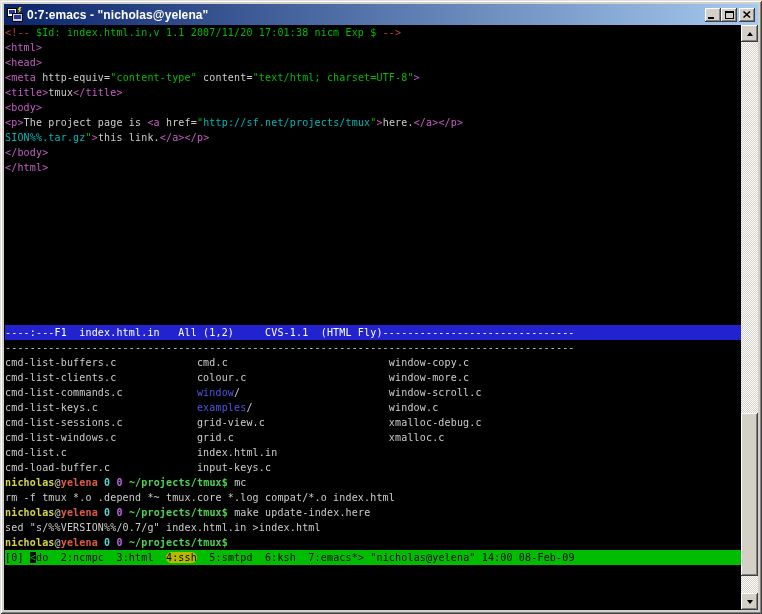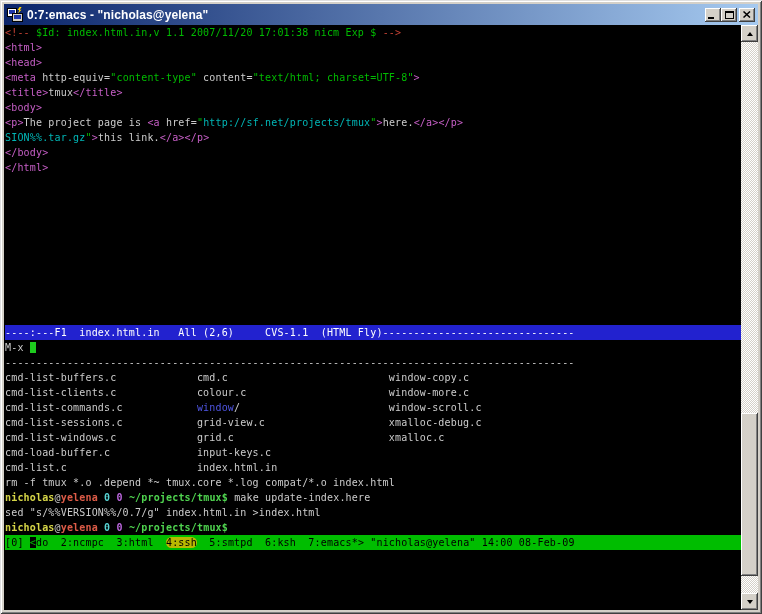--- a/index.html
+++ b/index.html
@@ -149,30 +149,31 @@
           <div class="row"></div>
           <div class="row"></div>
           <div class="row"></div>
           <div class="row"></div>
           <div class="row"></div>
           <div class="row"></div>
           <div class="row"></div>
           <div class="row"></div>
           <div class="row"></div>
           <div class="row"></div>
-          <div class="row row-modeline"><span class="c-ml">----:---F1  index.html.in   All (2,6)     CVS-1.1  (HTML Fly)-------------------------------</span></div>
-          <div class="row"><span class="c-def">M-x </span><span class="c-cur">&nbsp;</span></div>
+          <div class="row row-modeline"><span class="c-ml">----:---F1  index.html.in   All (1,2)     CVS-1.1  (HTML Fly)-------------------------------</span></div>
           <div class="row"><span class="c-def">--------------------------------------------------------------------------------------------</span></div>
           <div class="row"><span class="c-def">cmd-list-buffers.c             cmd.c                          window-copy.c</span></div>
           <div class="row"><span class="c-def">cmd-list-clients.c             colour.c                       window-more.c</span></div>
           <div class="row"><span class="c-def">cmd-list-commands.c            </span><span class="c-blue">window</span><span class="c-def">/                        window-scroll.c</span></div>
+          <div class="row"><span class="c-def">cmd-list-keys.c                </span><span class="c-blue">examples</span><span class="c-def">/                      window.c</span></div>
           <div class="row"><span class="c-def">cmd-list-sessions.c            grid-view.c                    xmalloc-debug.c</span></div>
           <div class="row"><span class="c-def">cmd-list-windows.c             grid.c                         xmalloc.c</span></div>
+          <div class="row"><span class="c-def">cmd-list.c                     index.html.in</span></div>
           <div class="row"><span class="c-def">cmd-load-buffer.c              input-keys.c</span></div>
-          <div class="row"><span class="c-def">cmd-list.c                     index.html.in</span></div>
+          <div class="row"><span class="c-yel">nicholas</span><span class="c-def">@</span><span class="c-bred">yelena</span><span class="c-def"> </span><span class="c-bcyan">0</span><span class="c-def"> </span><span class="c-bmag">0</span><span class="c-def"> </span><span class="c-bgreen">~/projects/tmux$</span><span class="c-def"> mc</span></div>
           <div class="row"><span class="c-def">rm -f tmux *.o .depend *~ tmux.core *.log compat/*.o index.html</span></div>
           <div class="row"><span class="c-yel">nicholas</span><span class="c-def">@</span><span class="c-bred">yelena</span><span class="c-def"> </span><span class="c-bcyan">0</span><span class="c-def"> </span><span class="c-bmag">0</span><span class="c-def"> </span><span class="c-bgreen">~/projects/tmux$</span><span class="c-def"> make update-index.here</span></div>
           <div class="row"><span class="c-def">sed "s/%%VERSION%%/0.7/g" index.html.in &gt;index.html</span></div>
           <div class="row"><span class="c-yel">nicholas</span><span class="c-def">@</span><span class="c-bred">yelena</span><span class="c-def"> </span><span class="c-bcyan">0</span><span class="c-def"> </span><span class="c-bmag">0</span><span class="c-def"> </span><span class="c-bgreen">~/projects/tmux$</span></div>
           <div class="row row-status"><span class="c-st">[0] </span><span class="c-strev">&lt;</span><span class="c-st">do  2:ncmpc  3:html  </span><span class="c-styel">4:ssh</span><span class="c-st">  5:smtpd  6:ksh  7:emacs*</span><span class="c-st">&gt;</span><span class="c-st"> "nicholas@yelena" 14:00 08-Feb-09</span></div>
         </div>
     </div>
     <div class="scrollbar">
       <div class="sb-btn sb-up">
           <div class="arr-up"></div>

